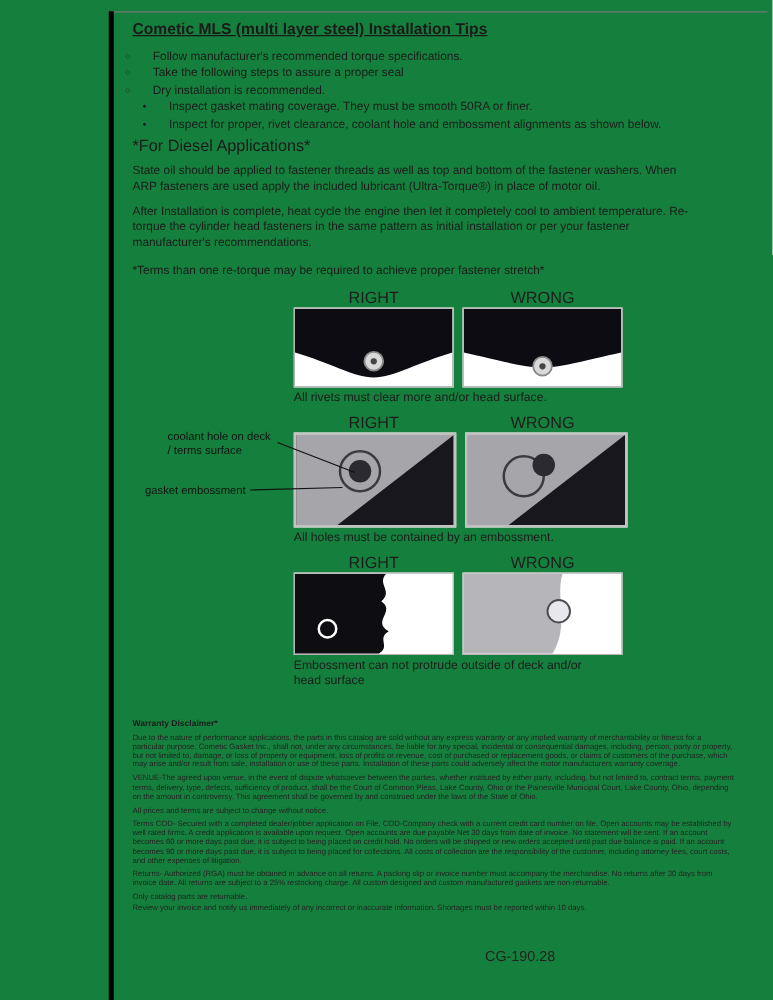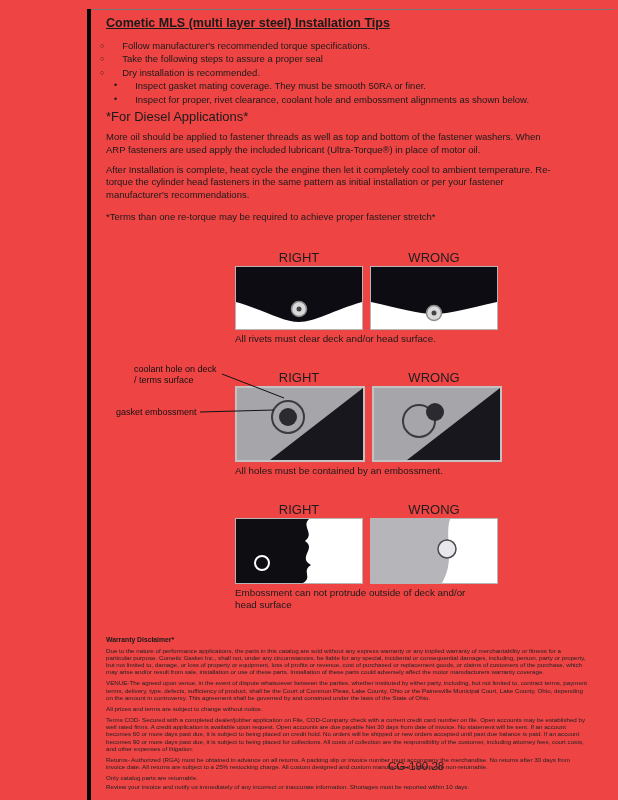--- a/index.html
+++ b/index.html
@@ -1,18 +1,18 @@
 <!DOCTYPE html>
 <html><head>
 <meta charset="utf-8">
 <style>
   * { margin:0; padding:0; box-sizing:border-box; }
   html,body { background:#ffffff; }
   .page {
-    position:relative; width:618px; height:800px; background:#ef4444;
+    position:relative; width:618px; height:800px; background:#15803d;
     font-family:"Liberation Sans", sans-serif; color:#1a1a1a; overflow:hidden;
   }
   .top-rule { position:absolute; left:87px; top:9px; width:527px; height:1px; background:#777; }
   .left-rule { position:absolute; left:87px; top:9px; width:4px; height:791px; background:#000; }
   .content { position:absolute; left:106px; top:16px; width:486px; }
 
   .doc-title { font-size:12.5px; font-weight:bold; text-decoration:underline; margin-bottom:9px; }
 
   .tips { font-size:9.5px; line-height:1.42; }
   .tip { display:flex; gap:18px; margin-left:-6px; }
@@ -20,21 +20,21 @@
   .tip.sub { margin-left:8px; }
   .tip.sub .marker { font-size:9px; }
 
   .diesel-heading { font-size:13px; font-weight:normal; margin:3px 0 7px; }
   .body-para { font-size:9.5px; line-height:1.3; width:456px; margin-bottom:8px; }
   .retorque-note { font-size:9.5px; margin:10px 0 8px; }
 
   .diagrams { margin-top:2px; }
   .dia-row { position:relative; margin-bottom:6px; }
   .dia-headers { margin-left:129px; display:flex; gap:7px; margin-bottom:1px; }
-  .dia-headers span { width:128px; text-align:center; font-size:13px; color:#1d1d1d;margin-top:20px; }
+  .dia-headers span { width:128px; text-align:center; font-size:13px; color:#1d1d1d; }
   .dia-imgs { margin-left:129px; display:flex; gap:7px; }
   .dia-img { border:1px solid #b5b5b5; background:#fff; }
   .dia-img svg { display:block; }
   .dia-caption { margin-left:129px; font-size:9.8px; margin-top:3px; }
   .dia-caption.two-line { width:250px; line-height:1.25; }
 
   .ann { position:absolute; font-size:9px; line-height:1.18; color:#111; }
   .ann-coolant { left:28px; top:14px; width:86px; }
   .ann-emboss { left:10px; top:57px; width:100px; }
   .ann-lines { position:absolute; left:0; top:0; pointer-events:none; }
@@ -74,21 +74,21 @@
         <span class="marker">•</span>
         <span>Inspect gasket mating coverage.  They must be smooth 50RA or finer.</span>
       </div>
       <div class="tip sub">
         <span class="marker">•</span>
         <span>Inspect for proper, rivet clearance, coolant hole and embossment alignments as shown below.</span>
       </div>
     </div>
 
     <h2 class="diesel-heading">*For Diesel Applications*</h2>
-    <p class="body-para">More oil should be applied to fastener threads as well as top and bottom of the fastener washers. When ARP fasteners are used apply the included lubricant (Ultra-Torque®) in place of motor oil.</p>
+    <p class="body-para">State oil should be applied to fastener threads as well as top and bottom of the fastener washers. When ARP fasteners are used apply the included lubricant (Ultra-Torque®) in place of motor oil.</p>
     <p class="body-para">After Installation is complete, heat cycle the engine then let it completely cool to ambient temperature. Re-torque the cylinder head fasteners in the same pattern as initial installation or per your fastener manufacturer's recommendations.</p>
     <p class="retorque-note">*Terms than one re-torque may be required to achieve proper fastener stretch*</p>
 
     <div class="diagrams">
 
       <div class="dia-row">
         <div class="dia-headers">
           <span>RIGHT</span>
           <span>WRONG</span>
         </div>
@@ -103,21 +103,21 @@
           </div>
           <div class="dia-img">
             <svg width="126" height="62" viewBox="0 0 126 62">
               <rect width="126" height="62" fill="#0c0c12"></rect>
               <path d="M0,35 C28,41 47,47 63,47 C79,47 98,41 126,35 L126,62 L0,62 Z" fill="#ffffff"></path>
               <circle cx="63" cy="46" r="7.5" fill="#d9d9d9" stroke="#8a8a8a" stroke-width="1.5"></circle>
               <circle cx="63" cy="46" r="2.5" fill="#444444"></circle>
             </svg>
           </div>
         </div>
-        <div class="dia-caption">All rivets must clear deck and/or head surface.</div>
+        <div class="dia-caption">All rivets must clear more and/or head surface.</div>
       </div>
 
       <div class="dia-row">
         <div class="dia-headers">
           <span>RIGHT</span>
           <span>WRONG</span>
         </div>
         <div class="dia-imgs">
           <div class="dia-img" style="border-width:2px; border-color:#c2c2c2;">
             <svg width="126" height="72" viewBox="0 0 126 72">

